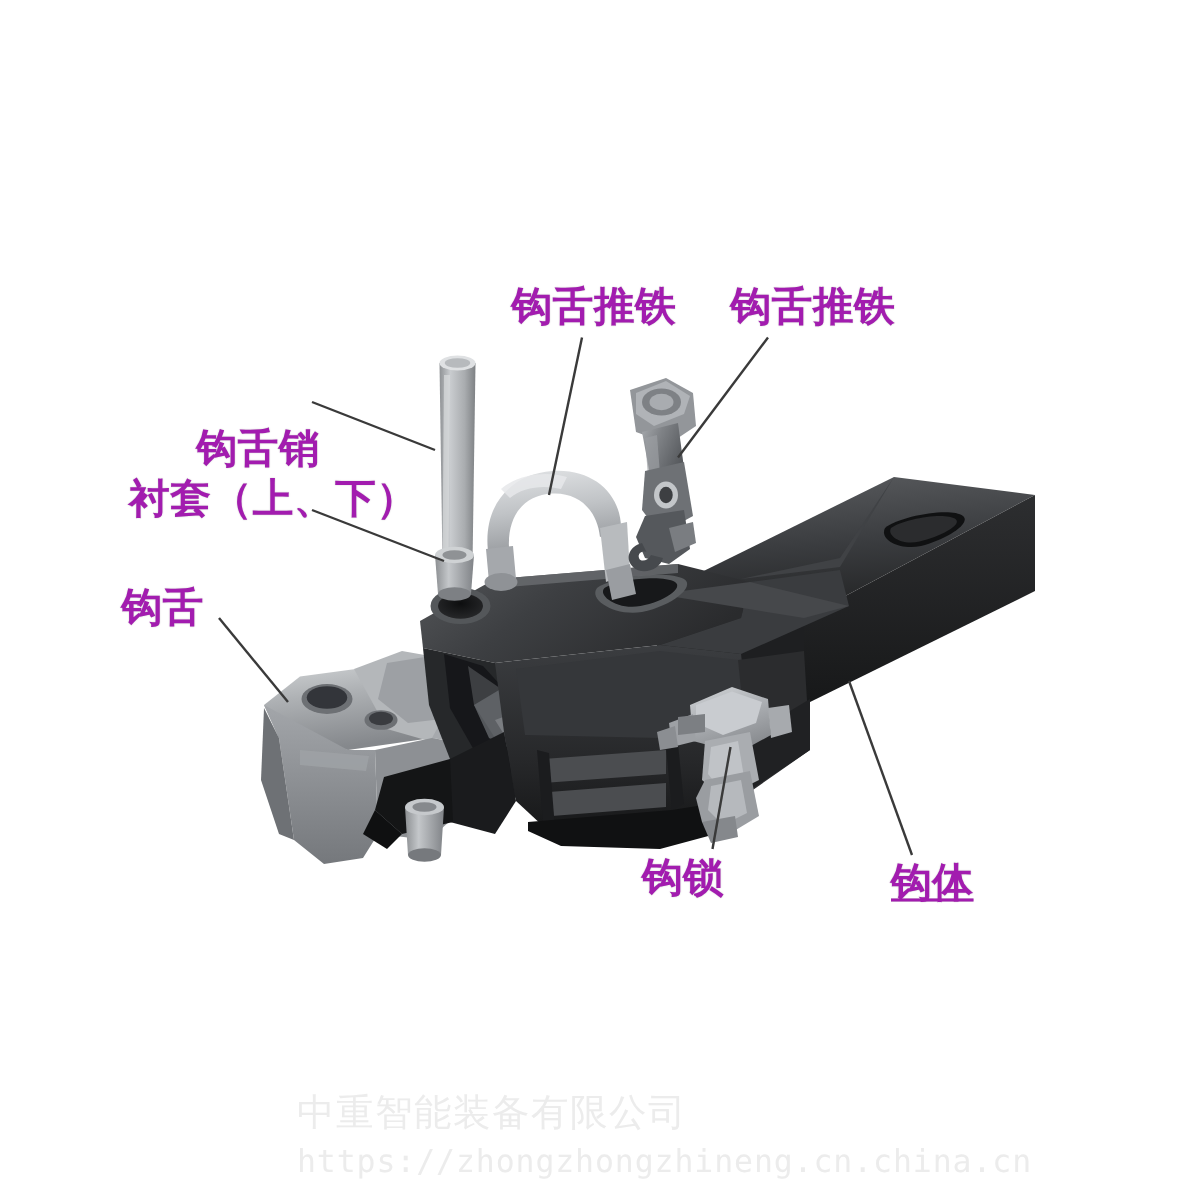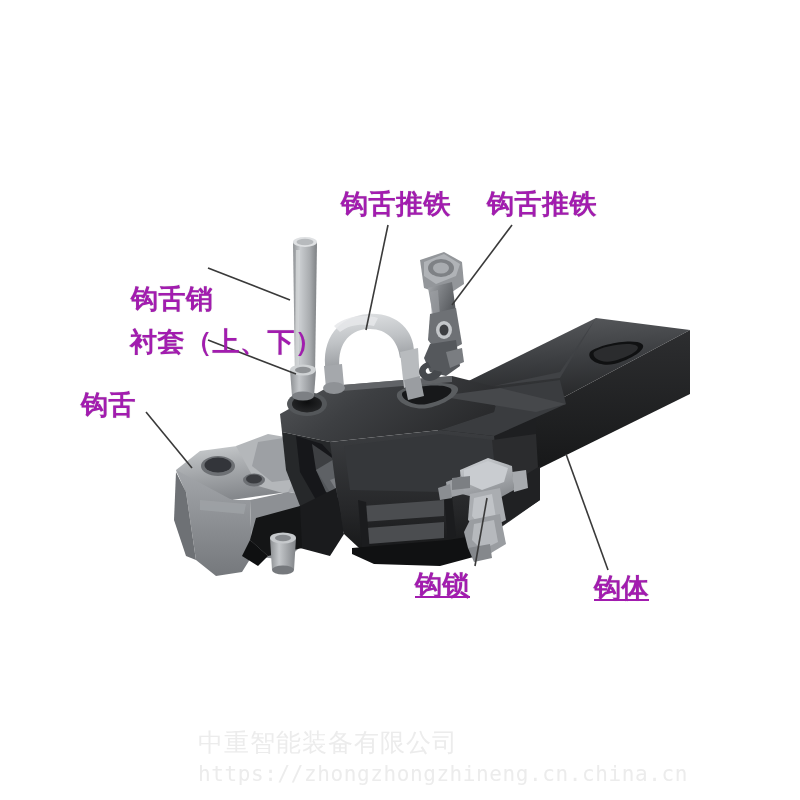--- a/index.html
+++ b/index.html
@@ -288,29 +288,29 @@
       <line x1="146" y1="412" x2="192" y2="468"></line>
       <line x1="388" y1="225" x2="366" y2="330"></line>
       <line x1="512" y1="225" x2="452" y2="305"></line>
       <line x1="475" y1="566" x2="487" y2="498"></line>
       <line x1="608" y1="570" x2="566" y2="454"></line>
     </g>
   </svg>
 
   <div class="callout" style="left:131px; top:246px;margin-top:40px;">钩舌销</div>
 
-  <div class="callout" style="left:86px; top:329px;margin-left:44px;">衬套（上、下）</div>
+  <div class="callout" style="left:86px; top:319px;">衬套（上、下）</div>
 
   <div class="callout" style="left:81px; top:392px;">钩舌</div>
 
   <div class="callout" style="left:341px; top:191px;">钩舌推铁</div>
 
   <div class="callout" style="left:487px; top:191px;">钩舌推铁</div>
 
-  <div class="callout" style="left:415px; top:572px;text-decoration:underline;">钩锁</div>
+  <div class="callout" style="left:428px; top:572px;">钩锁</div>
 
   <div class="callout" style="left:594px; top:575px;text-decoration:underline;">钩体</div>
 
   <div id="wm">
     <div class="wm-line" id="wm-company">中重智能装备有限公司</div>
     <div class="wm-line" id="wm-url">https://zhongzhongzhineng.cn.china.cn</div>
   </div>
 
 </div>
 

